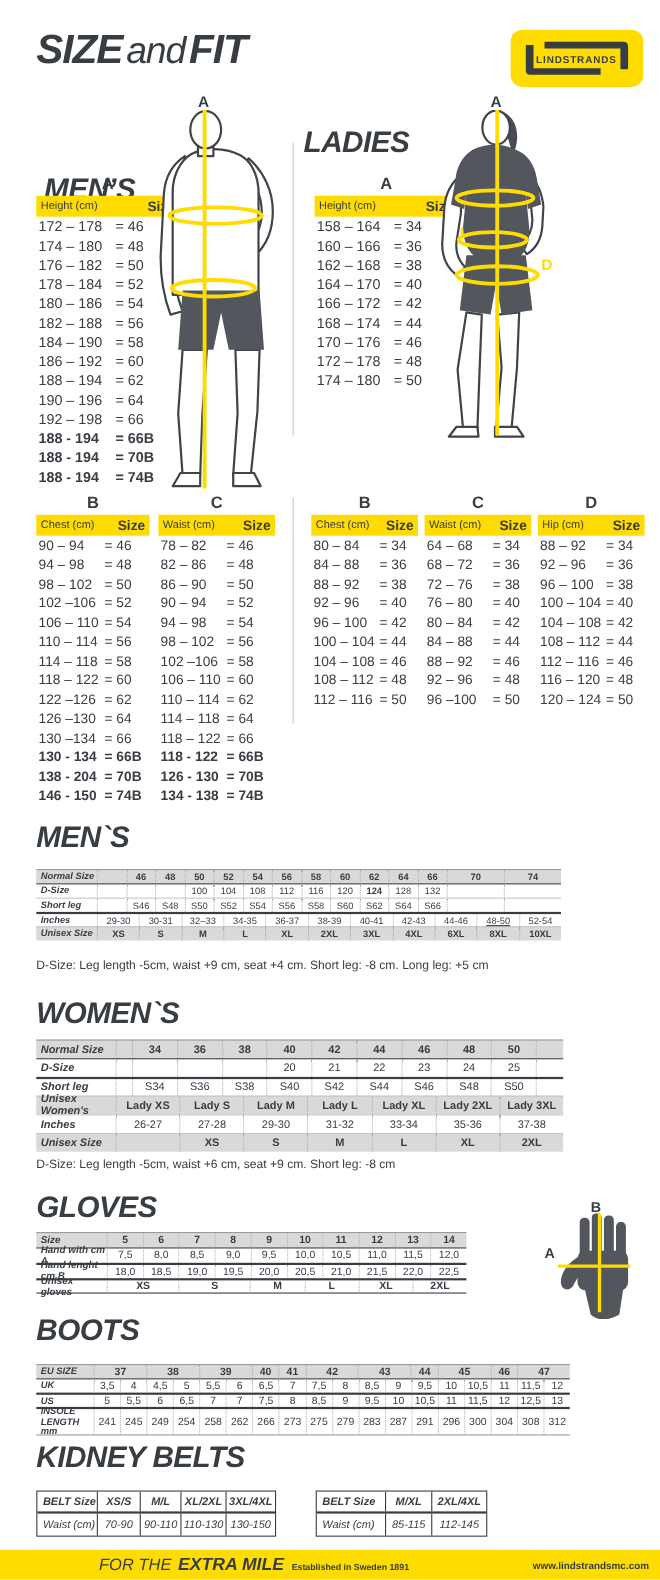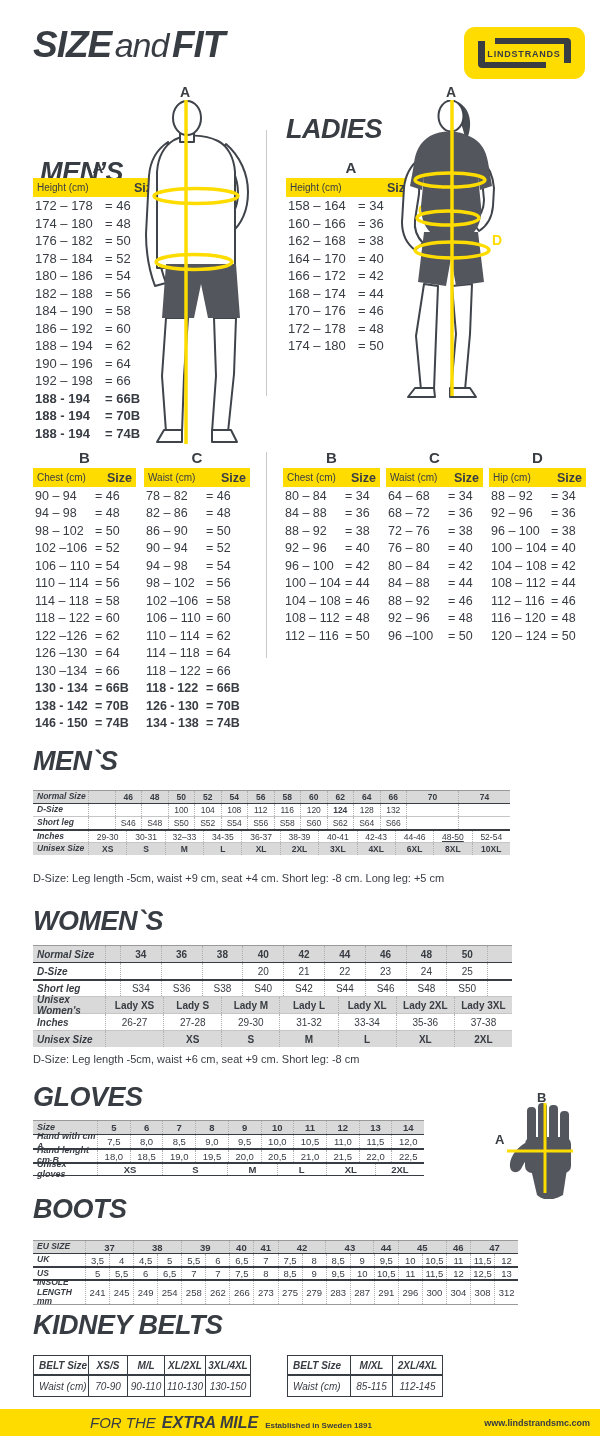--- a/index.html
+++ b/index.html
@@ -193,21 +193,21 @@
     </g>
     <path d="M24,164 L94,164 L98,218 L66,218 L59,184 L52,218 L20,218 Z" fill="#53565d"></path>
     <ellipse cx="54" cy="96" rx="42" ry="7.5" fill="none" stroke="#ffdc00" stroke-width="3.5"></ellipse>
     <ellipse cx="52" cy="162" rx="38" ry="7.5" fill="none" stroke="#ffdc00" stroke-width="3.5"></ellipse>
     <line x1="44" y1="0" x2="44" y2="344" stroke="#ffdc00" stroke-width="3.5"></line>
   </svg>
 </div>
 
 <div class="abs divider" style="left:266px;top:130px;height:266px;"></div>
 
-<div class="abs sec-head" style="left:286px;top:114px;">LADIES</div>
+<div class="abs sec-head" style="left:276px;top:114px;">LADIES</div>
 <div class="abs rt w-a" style="left:286px;top:160px;">
     <div class="rt-letter">A</div>
     <div class="rt-bar">
       <span class="rt-col1">Height (cm)</span>
       <span class="rt-col2">Size</span>
     </div>
     <div class="rt-row">
       <span class="rt-range">158 – 164</span>
       <span class="rt-size">= 34</span>
     </div>
@@ -318,21 +318,21 @@
     </div>
     <div class="rt-row">
       <span class="rt-range">130 –134</span>
       <span class="rt-size">= 66</span>
     </div>
     <div class="rt-row bold">
       <span class="rt-range">130 - 134</span>
       <span class="rt-size">= 66B</span>
     </div>
     <div class="rt-row bold">
-      <span class="rt-range">138 - 142</span>
+      <span class="rt-range">138 - 204</span>
       <span class="rt-size">= 70B</span>
     </div>
     <div class="rt-row bold">
       <span class="rt-range">146 - 150</span>
       <span class="rt-size">= 74B</span>
     </div>
   </div>
 <div class="abs rt w-s" style="left:144px;top:450px;width:106px;">
     <div class="rt-letter">C</div>
     <div class="rt-bar">

